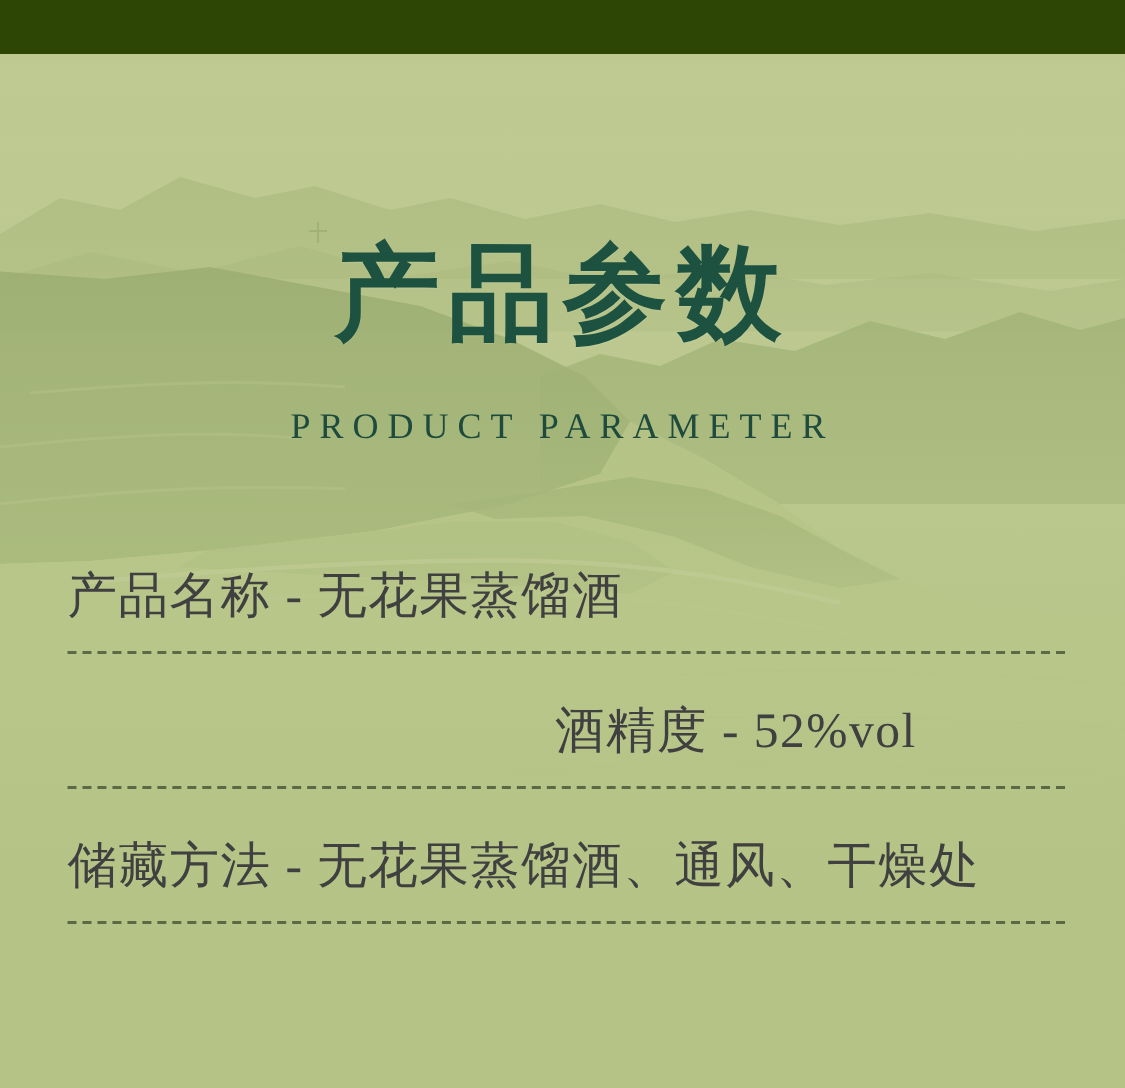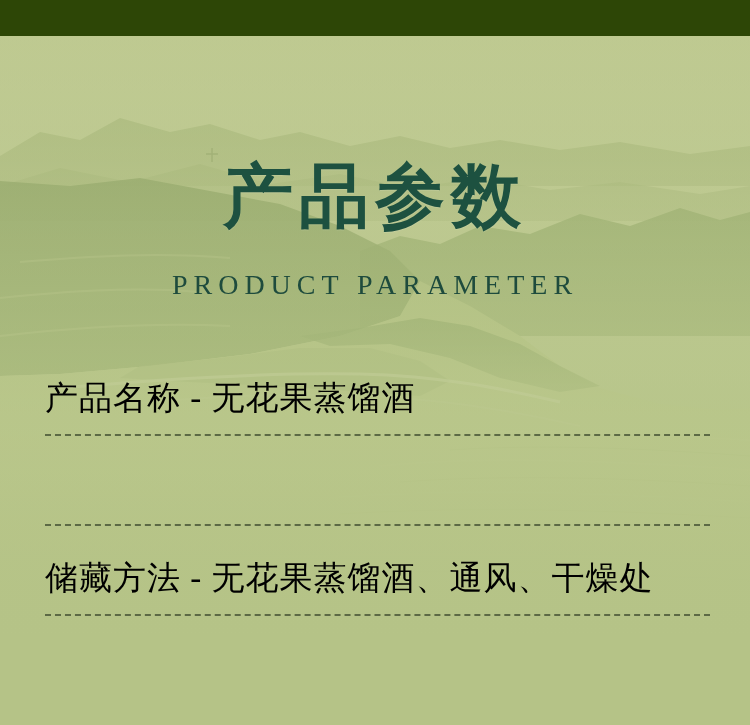--- a/index.html
+++ b/index.html
@@ -88,21 +88,21 @@
     text-shadow:0 1px 1px rgba(255,255,255,0.12);
     white-space:nowrap;
   }
 
   .title-en {
     position:absolute;
     left:0; top:268px;
     width:750px;
     text-align:center;
     font-family:"Liberation Serif","DejaVu Serif",serif;
-    font-size:28px;
+    font-size:24px;
     line-height:34px;
     font-weight:400;
     letter-spacing:6px;
     color:#1e4b3d;
     white-space:nowrap;
   }
 
   .spec-list {
     position:absolute;
     left:45px;
@@ -115,21 +115,21 @@
   }
   .spec-text {
     position:absolute;
     left:0;
     top:0;
     height:72px;
     line-height:72px;
     font-family:"Liberation Serif","DejaVu Serif",serif;
     font-size:33px;
     letter-spacing:1px;
-    color:#000000;
+    color:#404040;
     white-space:nowrap;
   }
   .spec-text.second {
     left:325px;
   }
   .divider {
     position:absolute;
     left:0;
     top:72px;
     width:665px;
@@ -246,20 +246,21 @@
     <div class="title-en">PRODUCT  PARAMETER</div>
 
     <div class="spec-list">
 
       <div class="spec-row">
         <div class="spec-text">产品名称 - 无花果蒸馏酒</div>
         <div class="divider"></div>
       </div>
 
       <div class="spec-row">
+        <div class="spec-text second">酒精度 - 52%vol</div>
         <div class="divider"></div>
       </div>
 
       <div class="spec-row">
         <div class="spec-text">储藏方法 - 无花果蒸馏酒、通风、干燥处</div>
         <div class="divider"></div>
       </div>
 
     </div>
   </div>

